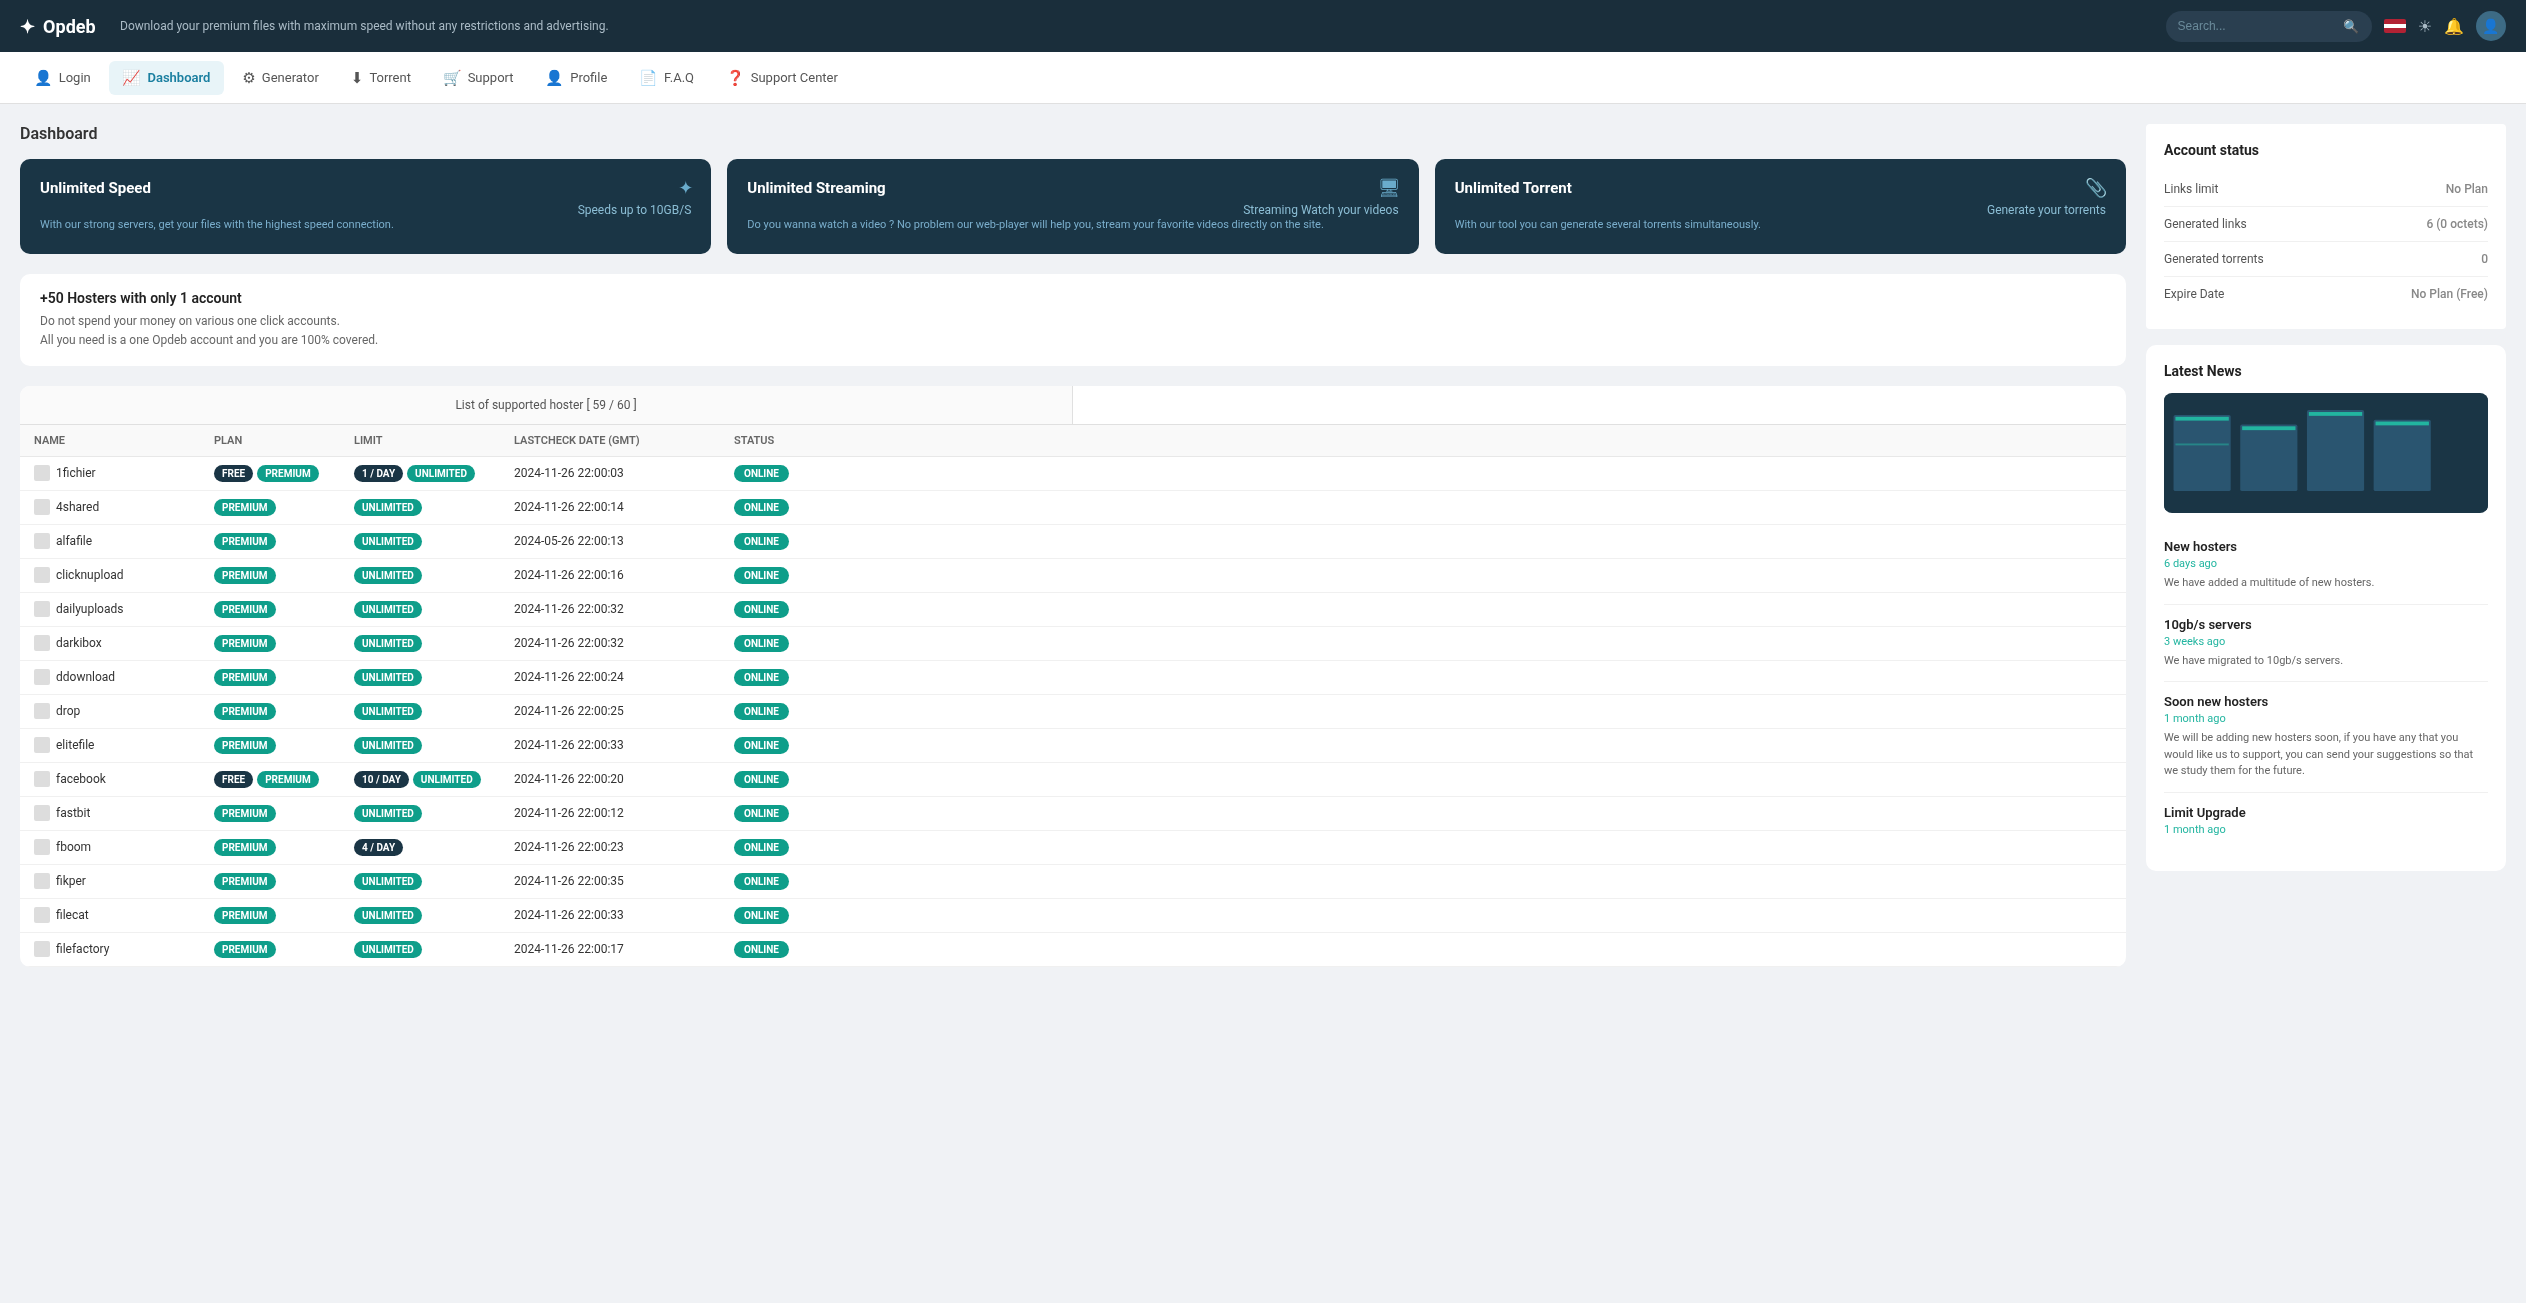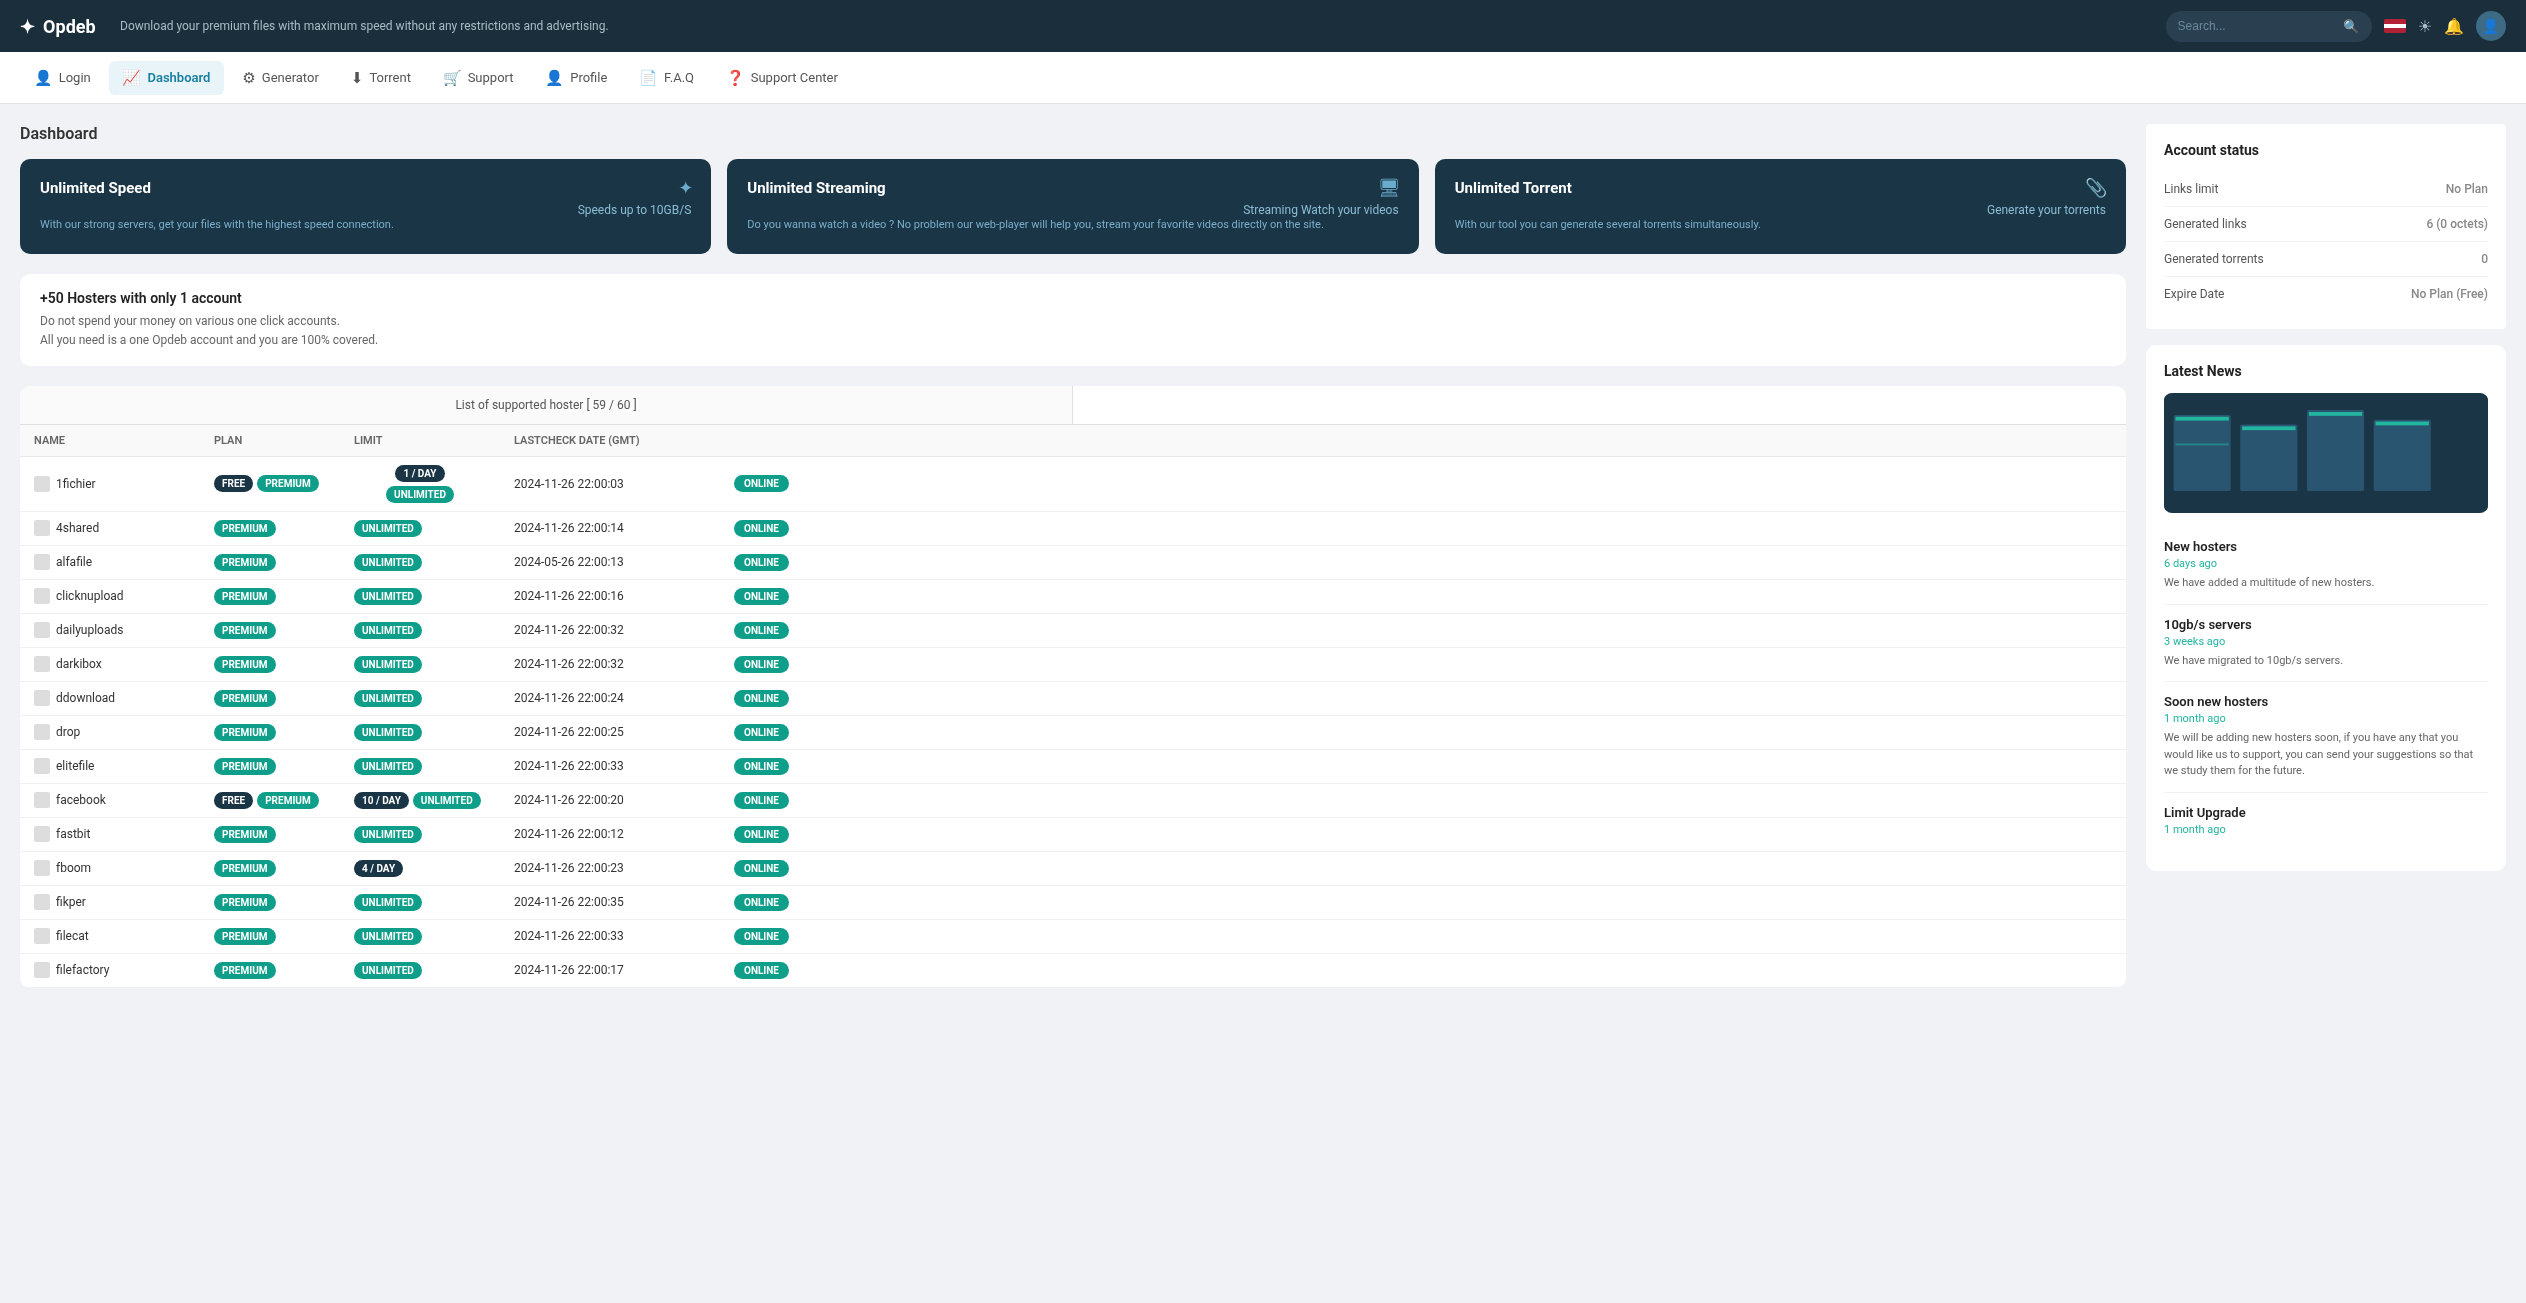--- a/index.html
+++ b/index.html
@@ -274,32 +274,33 @@
 
     <div class="table-section">
       <div class="table-header">
         <div class="table-header-cell">List of supported hoster [ 59 / 60 ]</div>
       </div>
       <div class="table-cols">
         <div class="table-col-header">Name</div>
         <div class="table-col-header">Plan</div>
         <div class="table-col-header">Limit</div>
         <div class="table-col-header">Lastcheck date (GMT)</div>
+        <div class="table-col-header">Status</div>
       </div>
       <div id="table-body">
           <div class="table-row">
             <div class="table-cell">
               <span class="hoster-icon"></span>
               <span>1fichier</span>
             </div>
             <div class="table-cell" style="gap: 4px;">
               <span class="badge badge-free">FREE</span>
               <span class="badge badge-premium">PREMIUM</span>
             </div>
-            <div class="table-cell" style="gap: 4px; flex-direction: column;">
+            <div class="table-cell" style="gap: 4px;">
               <span class="badge badge-day">1 / day</span>
               <span class="badge badge-unlimited">Unlimited</span>
             </div>
             <div class="table-cell">2024-11-26 22:00:03</div>
             <div class="table-cell">
               <span class="badge badge-online">Online</span>
             </div>
           </div>
           <div class="table-row">
             <div class="table-cell">

